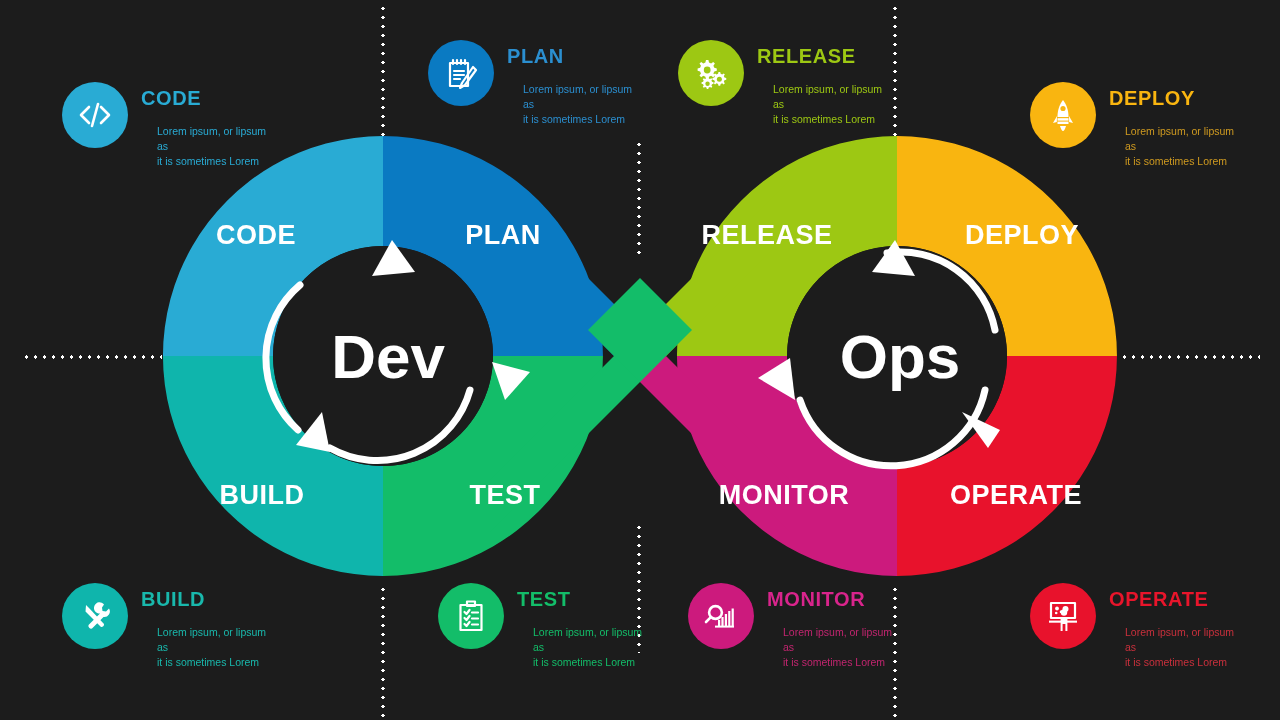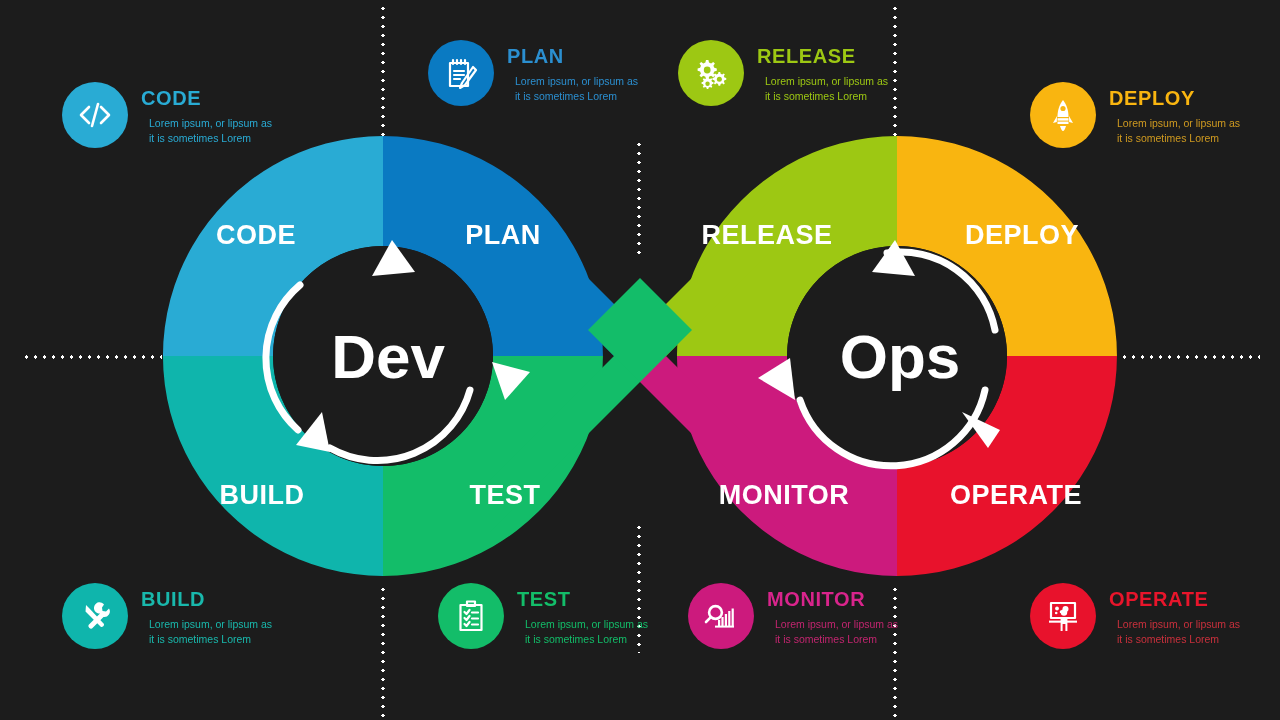--- a/index.html
+++ b/index.html
@@ -85,21 +85,21 @@
     font-weight: bold;
     font-size: 20px;
     letter-spacing: 0.6px;
     line-height: 1;
     margin: 0 0 7px 0;
   }
   .callout-sub {
     font-family: "Liberation Sans", sans-serif;
     font-size: 10.5px;
     line-height: 1.42;
-    margin: 8px;
+    margin: 16px;
     white-space: pre-line;
   }
 </style>
 </head>
 <body>
 
 <div id="stage">
 
   <div class="dot-h" style="left:22px;  top:355px; width:140px;"></div>
   <div class="dot-h" style="left:1120px;top:355px; width:140px;"></div>

